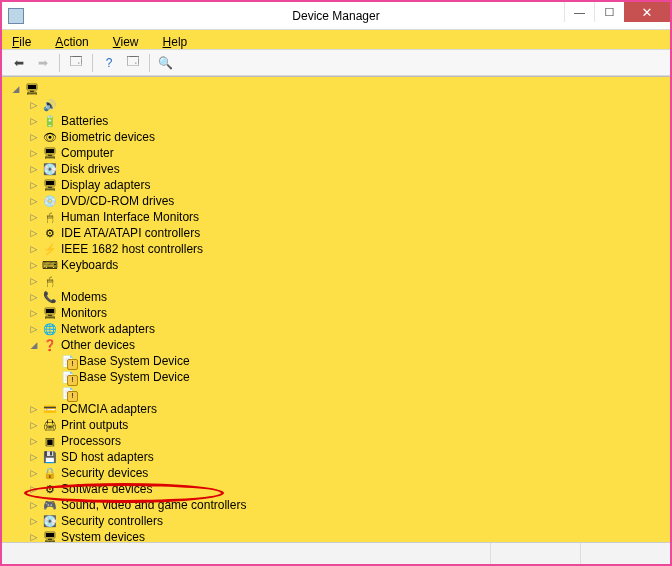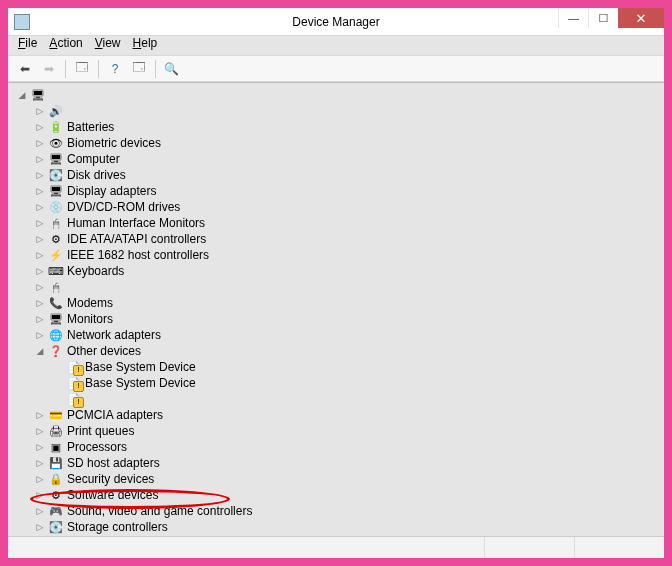--- a/index.html
+++ b/index.html
@@ -5,22 +5,22 @@
   * { box-sizing: border-box; }
   body {
     margin: 0;
     font-family: "Segoe UI", Tahoma, sans-serif;
     font-size: 12px;
     background: #fff;
   }
   .window {
     width: 672px;
     height: 566px;
-    border: 8px solid #ec4899;
-    background: #e5e5e5;
+    border: 2px solid #ec4899;
+    background: #fde047;
     display: flex;
     flex-direction: column;
   }
   .titlebar {
     height: 28px;
     background: #fff;
     display: flex;
     align-items: center;
     position: relative;
     border-bottom: 1px solid #d9d9d9;
@@ -60,24 +60,24 @@
     width: 46px;
     height: 20px;
     background: #c75050;
     color: #fff;
     border: none;
     font-size: 13px;
   }
   .menubar {
     height: 20px;
     display: flex;
-    align-items: flex-start;
+    align-items: flex-end;
     padding-left: 10px;
     border-bottom: 1px solid #d9d9d9;
-    gap: 12px;
+    gap: 24px;
     font-size: 12px;
   }
   .menubar .menu-item { color: #000; }
   .menubar .menu-item .ul { text-decoration: underline; }
   .toolbar {
     height: 26px;
     display: flex;
     align-items: center;
     padding-left: 6px;
     gap: 2px;
@@ -371,21 +371,21 @@
               <div class="row">
                 <span class="expander">▷</span>
                 <span class="node-icon">💳</span>
                 <span class="node-label">PCMCIA adapters</span>
               </div>
             </li>
             <li>
               <div class="row">
                 <span class="expander">▷</span>
                 <span class="node-icon">🖨</span>
-                <span class="node-label">Print queues</span>
+                <span class="node-label">Print outputs</span>
               </div>
             </li>
             <li>
               <div class="row">
                 <span class="expander">▷</span>
                 <span class="node-icon">▣</span>
                 <span class="node-label">Processors</span>
               </div>
             </li>
             <li>
@@ -413,21 +413,21 @@
               <div class="row">
                 <span class="expander">▷</span>
                 <span class="node-icon">🎮</span>
                 <span class="node-label">Sound, video and game controllers</span>
               </div>
             </li>
             <li>
               <div class="row">
                 <span class="expander">▷</span>
                 <span class="node-icon">💽</span>
-                <span class="node-label">Storage controllers</span>
+                <span class="node-label">Security controllers</span>
               </div>
             </li>
             <li>
               <div class="row">
                 <span class="expander">▷</span>
                 <span class="node-icon">🖥</span>
                 <span class="node-label">System devices</span>
               </div>
             </li>
           </ul>

